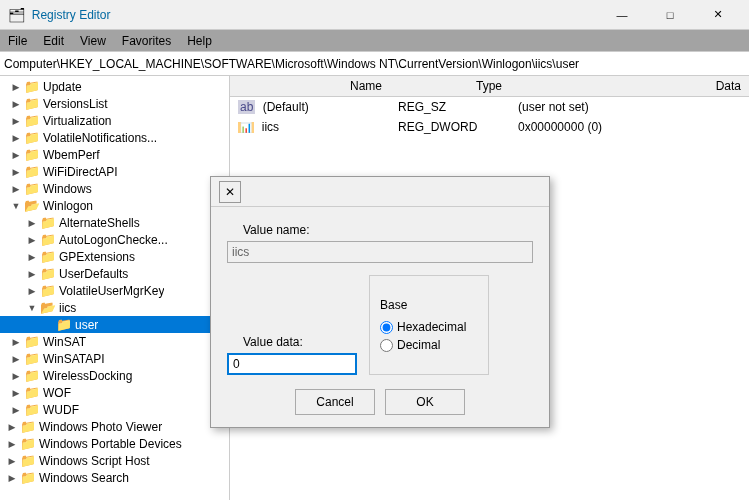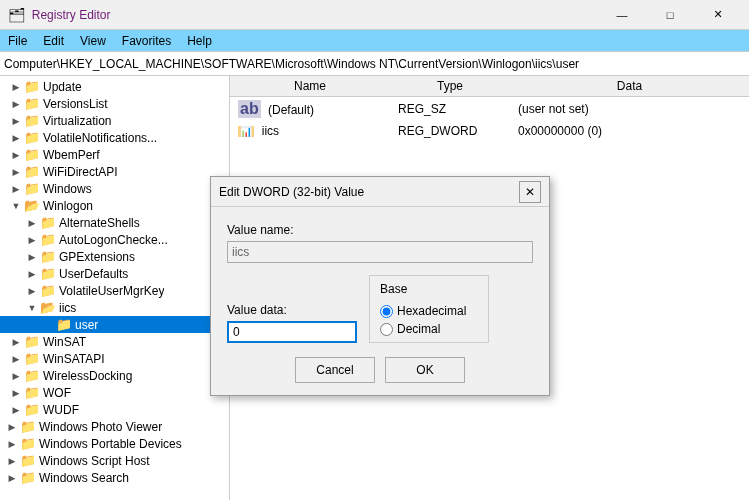--- a/index.html
+++ b/index.html
@@ -21,41 +21,41 @@
       border-bottom: 1px solid #ccc;
       justify-content: space-between;
     }
     .title-bar-left {
       display: flex;
       align-items: center;
       gap: 6px;
     }
     .title-bar-title {
       font-size: 12px;
-      color: #701a75;
+      color: #0369a1;
     }
     .title-bar-controls {
       display: flex;
       gap: 2px;
     }
     .title-bar-btn {
       width: 46px;
       height: 30px;
       border: none;
       background: transparent;
       cursor: pointer;
       font-size: 11px;
       display: flex;
       align-items: center;
       justify-content: center;
     }
 
     
     .menu-bar {
-      background: #7dd3fc;
+      background: #a3a3a3;
       height: 22px;
       display: flex;
       align-items: center;
       border-bottom: 1px solid #ccc;
     }
     .menu-item {
       padding: 2px 8px;
       cursor: pointer;
       font-size: 12px;
     }
@@ -130,41 +130,41 @@
       overflow-y: auto;
     }
     .registry-table {
       width: 100%;
       border-collapse: collapse;
     }
     .registry-table th {
       background: #f0f0f0;
       border-bottom: 1px solid #ccc;
       padding: 3px 8px;
-      text-align: center;
+      text-align: right;
       font-size: 12px;
       font-weight: normal;
       position: sticky;
       top: 0;
     }
     .registry-table td {
       padding: 3px 8px;
       font-size: 12px;
       vertical-align: middle;
     }
     .col-name { width: 160px; }
     .col-type { width: 120px; }
     .col-data { flex: 1; }
 
     .reg-icon {
       display: inline-block;
       margin-right: 4px;
       font-size: 11px;
     }
-    .ab-icon { color: #4a4a8a; font-weight: bold; font-size: 16px; background: #d0d0e0; padding: 0 2px; }
+    .ab-icon { color: #4a4a8a; font-weight: normal; font-size: 12px; background: #d0d0e0; padding: 0 2px; }
     .dword-icon { background: #ffd080; padding: 0 2px; font-size: 10px; font-weight: bold; }
 
     
     .dialog-overlay {
       position: absolute;
       top: 0; left: 0; right: 0; bottom: 0;
       z-index: 100;
     }
     .dialog {
       position: absolute;
@@ -200,20 +200,21 @@
       justify-content: center;
       font-size: 12px;
     }
     .dialog-body {
       padding: 16px 16px 12px;
     }
     .dialog-label {
       font-size: 12px;
       margin-bottom: 4px;
       display: block;
+      margin-left: 16px;
     }
     .dialog-input {
       width: 100%;
       height: 22px;
       border: 1px solid #aaa;
       padding: 2px 4px;
       font-size: 12px;
       background: #fff;
       margin-bottom: 12px;
     }
@@ -225,21 +226,21 @@
     .dialog-input-small {
       width: 130px;
       height: 22px;
       border: 2px solid #0078d7;
       padding: 2px 4px;
       font-size: 12px;
       background: #fff;
     }
     .base-group {
       border: 1px solid #ccc;
-      padding: 6px 10px;
+      padding: 22px 10px;
       display: flex;
       flex-direction: column;
       gap: 4px;
       min-width: 120px;
     }
     .base-label {
       font-size: 12px;
       margin-bottom: 4px;
     }
     .radio-row {
@@ -487,21 +488,20 @@
       </tbody>
     </table>
   </div>
 
   <div class="watermark">www.windows10.com</div>
 
   <div class="dialog-overlay">
     <div class="dialog">
 
       <div class="dialog-title-bar">
-        <span class="dialog-title">Edit DWORD (32-bit) Value</span>
         <button class="dialog-close-btn">✕</button>
       </div>
 
       <div class="dialog-body">
         <label class="dialog-label">Value name:</label>
         <input class="dialog-input" type="text" value="iics" readonly="" style="background: rgb(240, 240, 240); color: rgb(102, 102, 102);">
 
         <div class="dialog-row">
           <div>
             <label class="dialog-label">Value data:</label>

